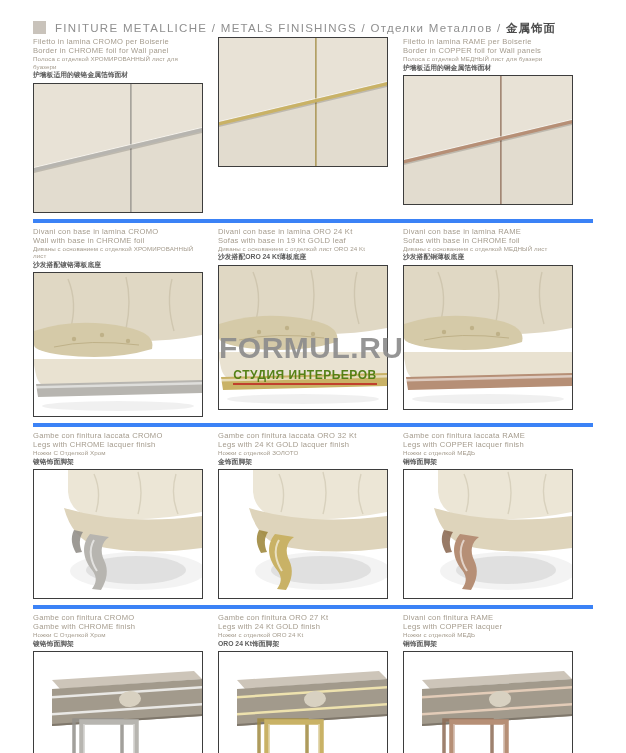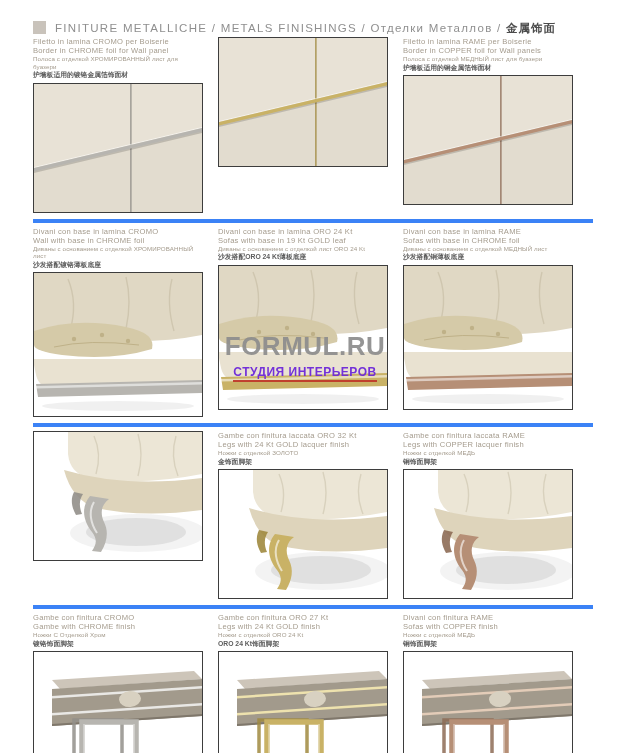--- a/index.html
+++ b/index.html
@@ -20,22 +20,22 @@
   .caption { min-height:31px; margin-bottom:3px; }
   .cap-it, .cap-en { font-size:7.6px; line-height:9px; color:#a49b8d; letter-spacing:.25px; }
   .cap-ru { font-size:6.2px; line-height:7.5px; color:#a49b8d; letter-spacing:.1px; }
   .cap-zh { font-size:6.8px; line-height:8.5px; color:#5d5d5d; font-weight:bold; margin-top:1px; }
   .art { width:170px; border:1px solid #3d3d3d; background:#fff; }
   .art svg { display:block; }
   .h-r1 { height:130px; } .h-r2 { height:145px; } .h-r3 { height:130px; } .h-r4 { height:142px; }
 
   
   .watermark { position:absolute; left:219px; top:331px; width:172px; text-align:center; z-index:5; }
-  .wm-title { font-size:26px; font-weight:bold; color:#8d8d8d; letter-spacing:.5px; opacity:.92; }
-  .wm-sub { display:inline-block; font-size:12px; font-weight:bold; color:#6d28d9;
+  .wm-title { font-size:30px; font-weight:bold; color:#8d8d8d; letter-spacing:.5px; opacity:.92; }
+  .wm-sub { display:inline-block; font-size:12px; font-weight:bold; color:#4d7c0f;
             letter-spacing:.5px; border-bottom:2px solid #c03a2b; padding-bottom:1px; opacity:.95; }
 </style>
 </head>
 <body>
 
 <div class="page">
 
   <div class="hdr">
     <span class="hdr-sq"></span>
     <span class="hdr-title">
@@ -171,20 +171,26 @@
           <polygon points="2,111 168,107 168,120 4,124" fill="var(--metal)"></polygon>
           <polygon points="2,113 168,109 168,111.5 2,115.5" fill="rgba(255,255,255,0.55)"></polygon>
           <ellipse cx="84" cy="133" rx="76" ry="5" fill="rgba(0,0,0,0.06)"></ellipse>
         </svg>
       </div>
     </figure>
   </div>
 
   <div class="grid-row ruled">
     <figure class="cell" style="--metal: #b7b5b0; --metal-light: #e9e8e5; --metal-dark: #928f89;">
+      <figcaption class="caption">
+        <div class="cap-it">Gambe con finitura laccata CROMO</div>
+        <div class="cap-en">Legs with CHROME lacquer finish</div>
+        <div class="cap-ru">Ножки С Отделкой Хром</div>
+        <div class="cap-zh">镀铬饰面脚架</div>
+      </figcaption>
       <div class="art h-r3">
         <svg width="168" height="128" viewBox="0 0 168 128">
           <rect width="168" height="128" fill="#ffffff"></rect>
           <ellipse cx="104" cy="101" rx="68" ry="19" fill="#dcdcdc" opacity="0.35"></ellipse>
           <ellipse cx="102" cy="100" rx="50" ry="14" fill="#c9c9c9" opacity="0.45"></ellipse>
           <path d="M34,0 H168 V42 Q108,54 56,46 Q36,42 34,22 Z" fill="#ece6d6"></path>
           <path d="M60,4 Q68,22 62,42" stroke="#d8d1bd" stroke-width="1.4" fill="none"></path>
           <path d="M104,2 Q110,22 104,44" stroke="#d8d1bd" stroke-width="1.4" fill="none"></path>
           <path d="M142,4 Q136,24 144,44" stroke="#d8d1bd" stroke-width="1.4" fill="none"></path>
           <path d="M30,38 Q90,56 168,46 V78 Q108,86 62,76 Q38,68 30,38 Z" fill="#ded4bb"></path>
@@ -287,21 +293,21 @@
           <rect x="40" y="68" width="48" height="54" fill="none" stroke="var(--metal-dark)" stroke-width="3.5" opacity="0.85"></rect>
           <rect x="48" y="70" width="54" height="56" fill="none" stroke="var(--metal)" stroke-width="5.5"></rect>
           <line x1="50" y1="72" x2="50" y2="126" stroke="rgba(255,255,255,0.55)" stroke-width="1.2"></line>
           <line x1="100" y1="72" x2="100" y2="126" stroke="rgba(255,255,255,0.55)" stroke-width="1.2"></line>
         </svg>
       </div>
     </figure>
     <figure class="cell" style="--metal: #b68f76; --metal-light: #e3ccb8; --metal-dark: #8d6b55;">
       <figcaption class="caption">
         <div class="cap-it">Divani con finitura RAME</div>
-        <div class="cap-en">Sofas with COPPER finish</div>
+        <div class="cap-en">Legs with COPPER lacquer</div>
         <div class="cap-ru">Ножки с отделкой МЕДЬ</div>
         <div class="cap-zh">铜饰面脚架</div>
       </figcaption>
       <div class="art h-r4">
         <svg width="168" height="140" viewBox="0 0 168 140">
           <rect width="168" height="140" fill="#ffffff"></rect>
           <ellipse cx="100" cy="131" rx="58" ry="6" fill="rgba(0,0,0,0.08)"></ellipse>
           <polygon points="18,28 160,19 168,27 26,37" fill="#cdc5b9"></polygon>
           <polygon points="18,37 168,27 168,64 18,74" fill="#a29a8c"></polygon>
           <polygon points="18,44 168,34 168,36.5 18,46.5" fill="var(--metal-light)"></polygon>

